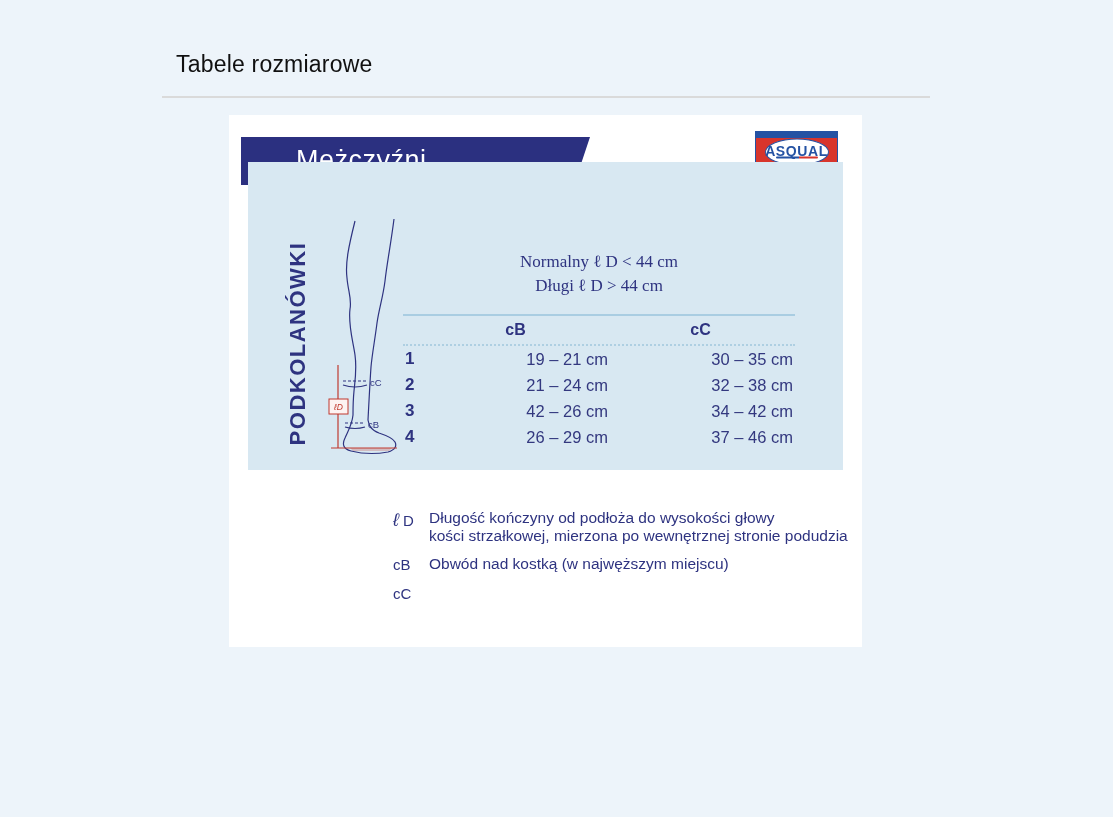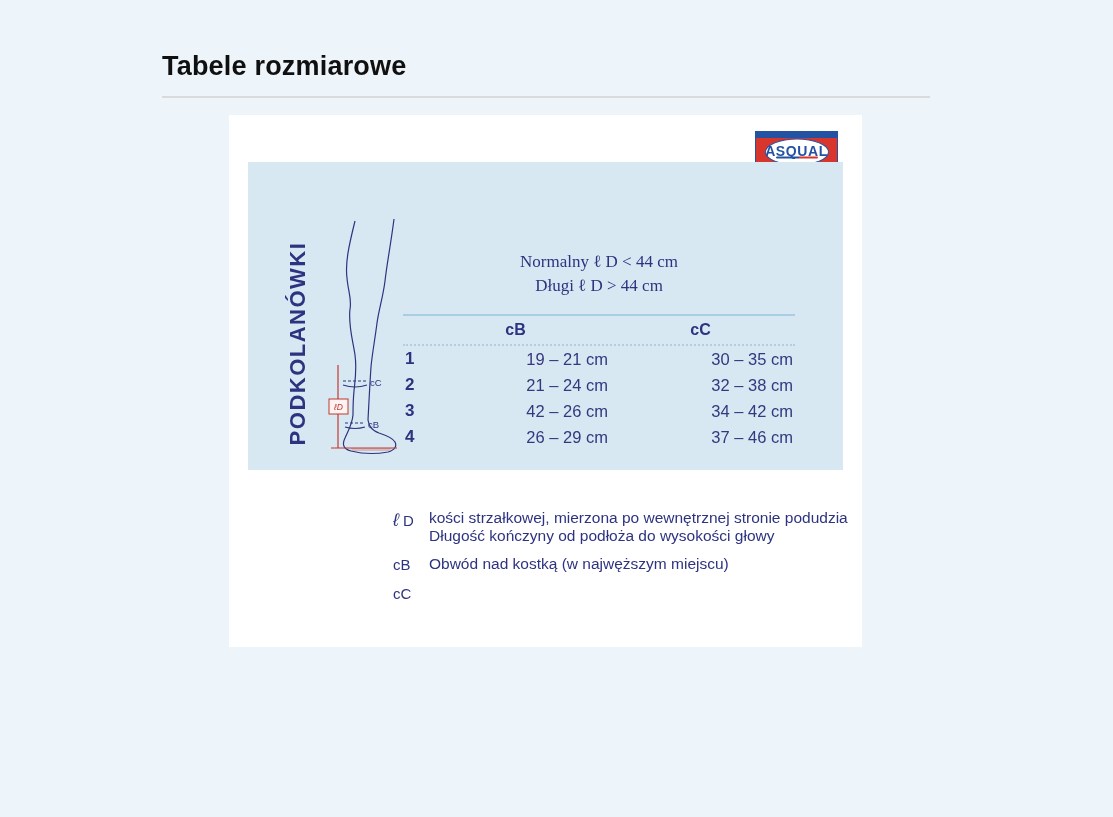--- a/index.html
+++ b/index.html
@@ -4,22 +4,22 @@
 <style>
   * { margin:0; padding:0; box-sizing:border-box; }
   html,body { width:1113px; height:817px; }
   body {
     position:relative;
     background:#edf4fa;
     font-family:"Liberation Sans", sans-serif;
     overflow:hidden;
   }
   .page-title {
-    position:absolute; left:162px; top:51px;
-    font-size:27px; font-weight:bold; color:#101010; letter-spacing:.2px;
+    position:absolute; left:176px; top:51px;
+    font-size:23px; font-weight:normal; color:#101010; letter-spacing:.2px;
   }
   .divider {
     position:absolute; left:162px; top:96px; width:768px; height:2px;
     background:#dadada;
   }
   .card {
     position:absolute; left:229px; top:115px; width:633px; height:532px;
     background:#ffffff;
   }
   
@@ -95,20 +95,23 @@
   .red-stroke { stroke:#c0392f; fill:none; stroke-width:1.2; }
 </style>
 </head>
 <body>
 
 <div class="page-title">Tabele rozmiarowe</div>
 <div class="divider"></div>
 
 <div class="card">
 
+  <div class="banner">
+    <div class="banner-text">Mężczyźni</div>
+  </div>
 
   <div class="logo">
     <div class="logo-top">
       <div class="logo-band"></div>
       <div class="logo-oval">
         <span class="logo-brand">ASQUAL</span>
         <span class="logo-swoosh"></span>
       </div>
     </div>
     <div class="logo-bottom">
@@ -175,22 +178,22 @@
           <div class="val">37 – 46 cm</div>
         </div>
       </div>
     </div>
   </div>
 
   <div class="legend">
     <div class="legend-row">
       <div class="legend-sym"><span class="script">ℓ</span> <span>D</span></div>
       <div class="legend-text">
+        <div>Długość kończyny od podłoża do wysokości głowy</div>
         <div>kości strzałkowej, mierzona po wewnętrznej stronie podudzia</div>
-        <div>Długość kończyny od podłoża do wysokości głowy</div>
       </div>
     </div>
     <div class="legend-row">
       <div class="legend-sym">cB</div>
       <div class="legend-text">Obwód nad kostką (w najwęższym miejscu)</div>
     </div>
     <div class="legend-row">
       <div class="legend-sym">cC</div>
     </div>
   </div>

